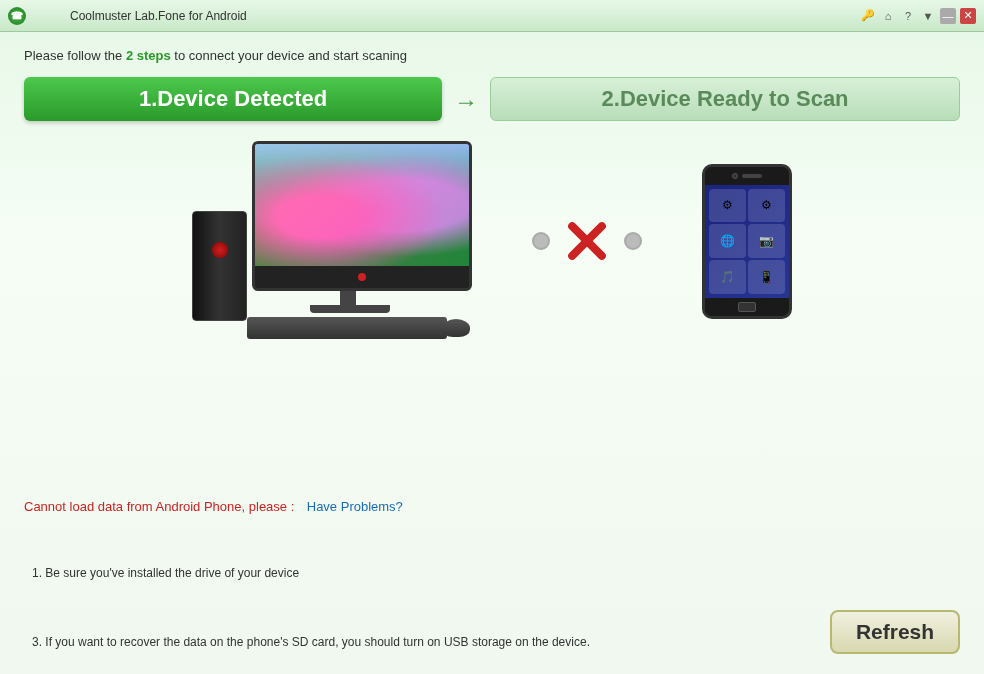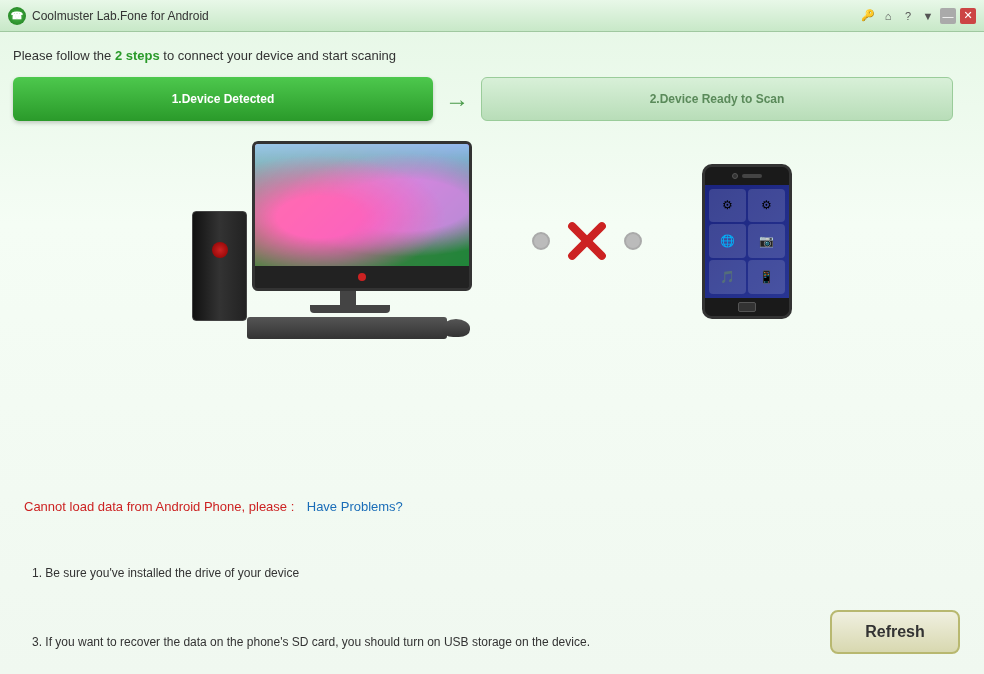--- a/index.html
+++ b/index.html
@@ -35,20 +35,21 @@
       display: flex;
       align-items: center;
       justify-content: center;
       color: white;
       font-size: 10px;
       font-weight: bold;
     }
     .titlebar-title {
       font-size: 12px;
       color: #333;
+      margin-left: 38px;
     }
     .titlebar-controls {
       display: flex;
       align-items: center;
       gap: 4px;
     }
     .titlebar-btn {
       width: 16px;
       height: 16px;
       display: flex;
@@ -67,21 +68,21 @@
       background: #aaa;
       border-radius: 2px;
       color: white;
     }
 
     
     .main {
       width: 100%;
       height: calc(674px - 32px);
       background: linear-gradient(to bottom, #e8f8e8 0%, #f5fdf5 30%, #f0f8f0 100%);
-      padding: 16px 13px;
+      padding: 16px 24px;
       position: relative;
     }
 
     
     .steps-text {
       font-size: 13px;
       color: #333;
       margin-bottom: 14px;
     }
     .steps-highlight {
@@ -95,21 +96,21 @@
       align-items: center;
       gap: 0;
       margin-bottom: 20px;
     }
     .step-btn {
       height: 44px;
       border-radius: 6px;
       display: flex;
       align-items: center;
       justify-content: center;
-      font-size: 12px;
+      font-size: 22px;
       font-weight: bold;
       cursor: pointer;
     }
     .step-btn-active {
       width: 420px;
       background: linear-gradient(to bottom, #4dc84d, #2a9a2a);
       color: white;
       border: none;
       box-shadow: 0 2px 4px rgba(0,0,0,0.2);
     }
@@ -370,21 +371,21 @@
     
     .refresh-btn {
       position: absolute;
       bottom: 20px;
       right: 24px;
       width: 130px;
       height: 44px;
       background: linear-gradient(to bottom, #f0f0e0, #d8d8b0);
       border: 2px solid #b8b870;
       border-radius: 8px;
-      font-size: 16px;
+      font-size: 21px;
       font-weight: bold;
       color: #333;
       cursor: pointer;
       display: flex;
       align-items: center;
       justify-content: center;
     }
   </style>
 </head>
 <body>

